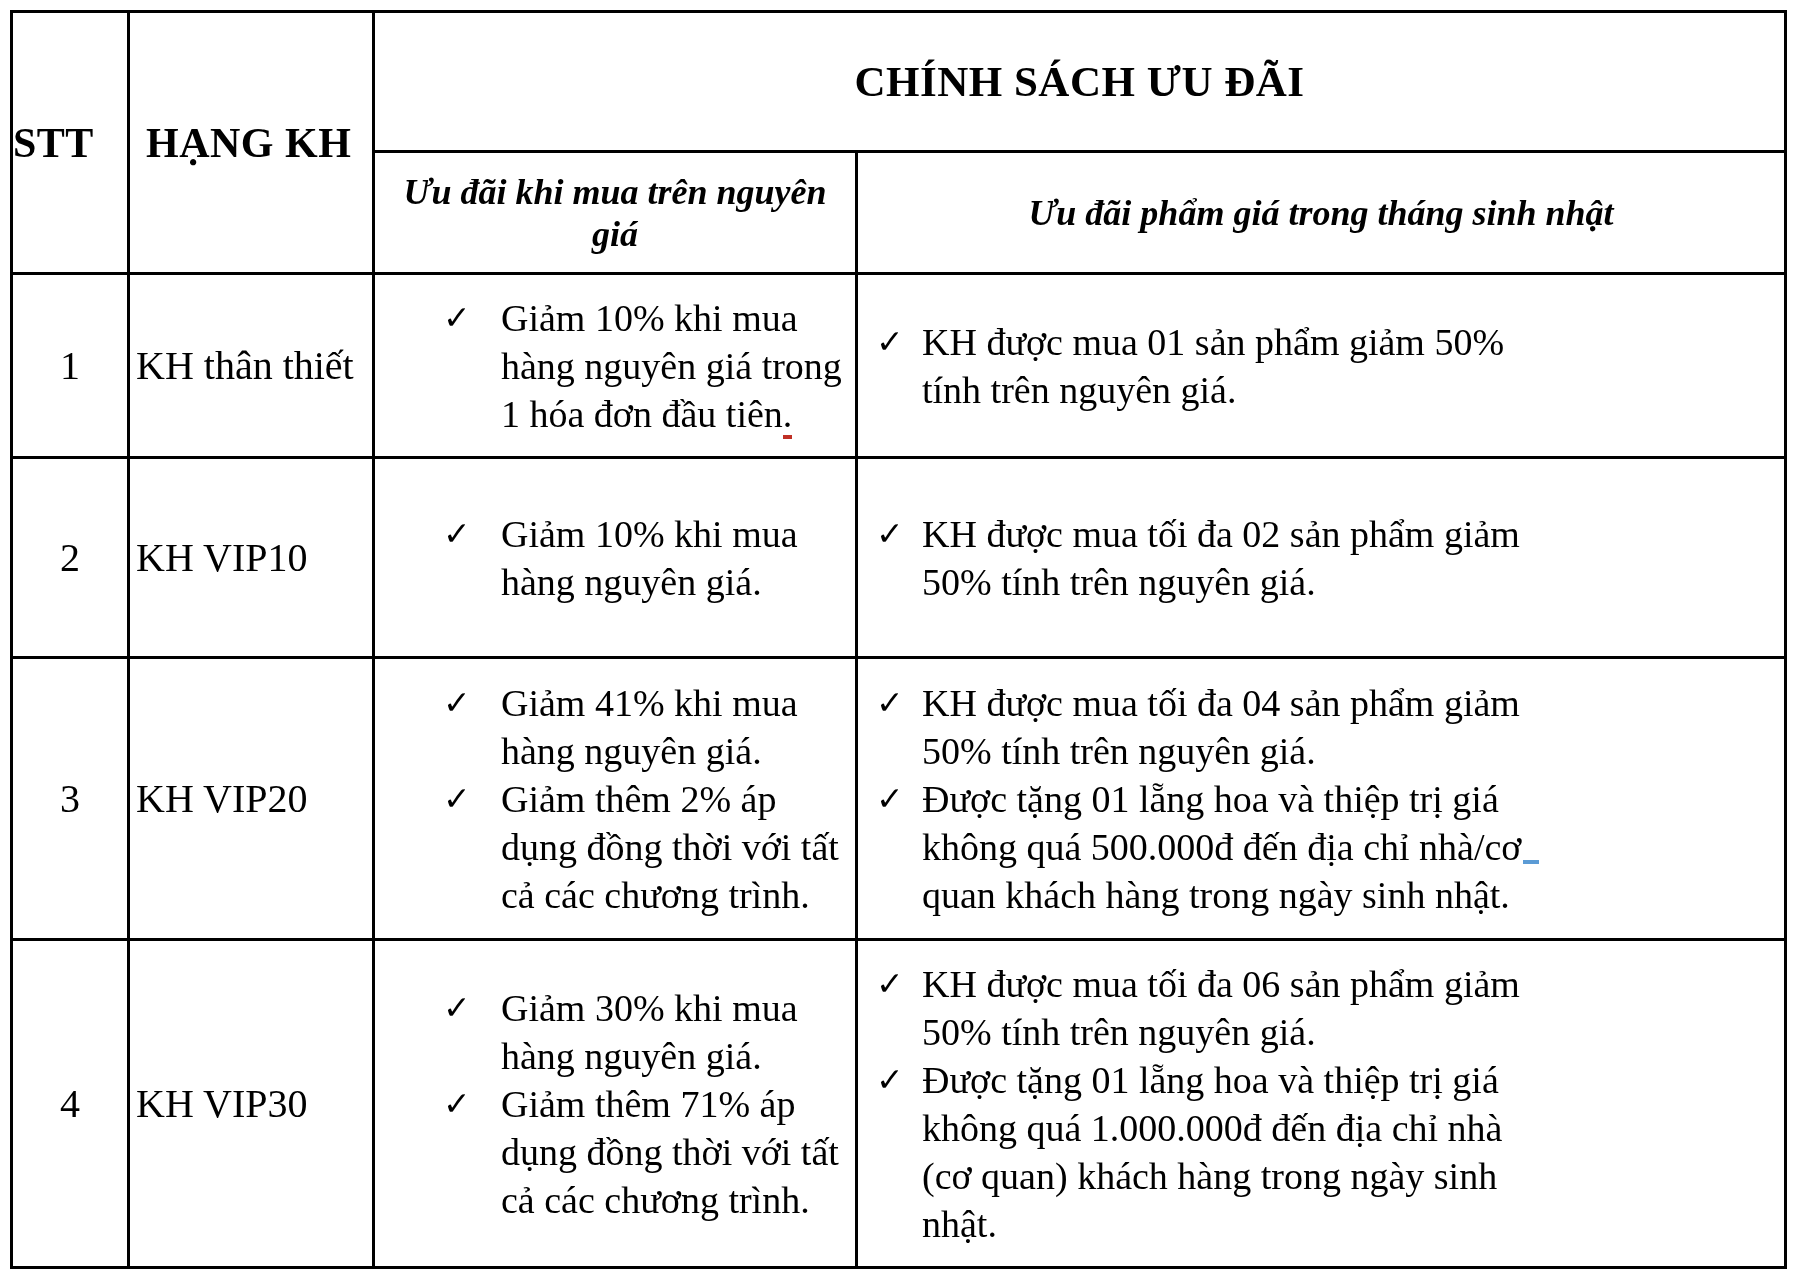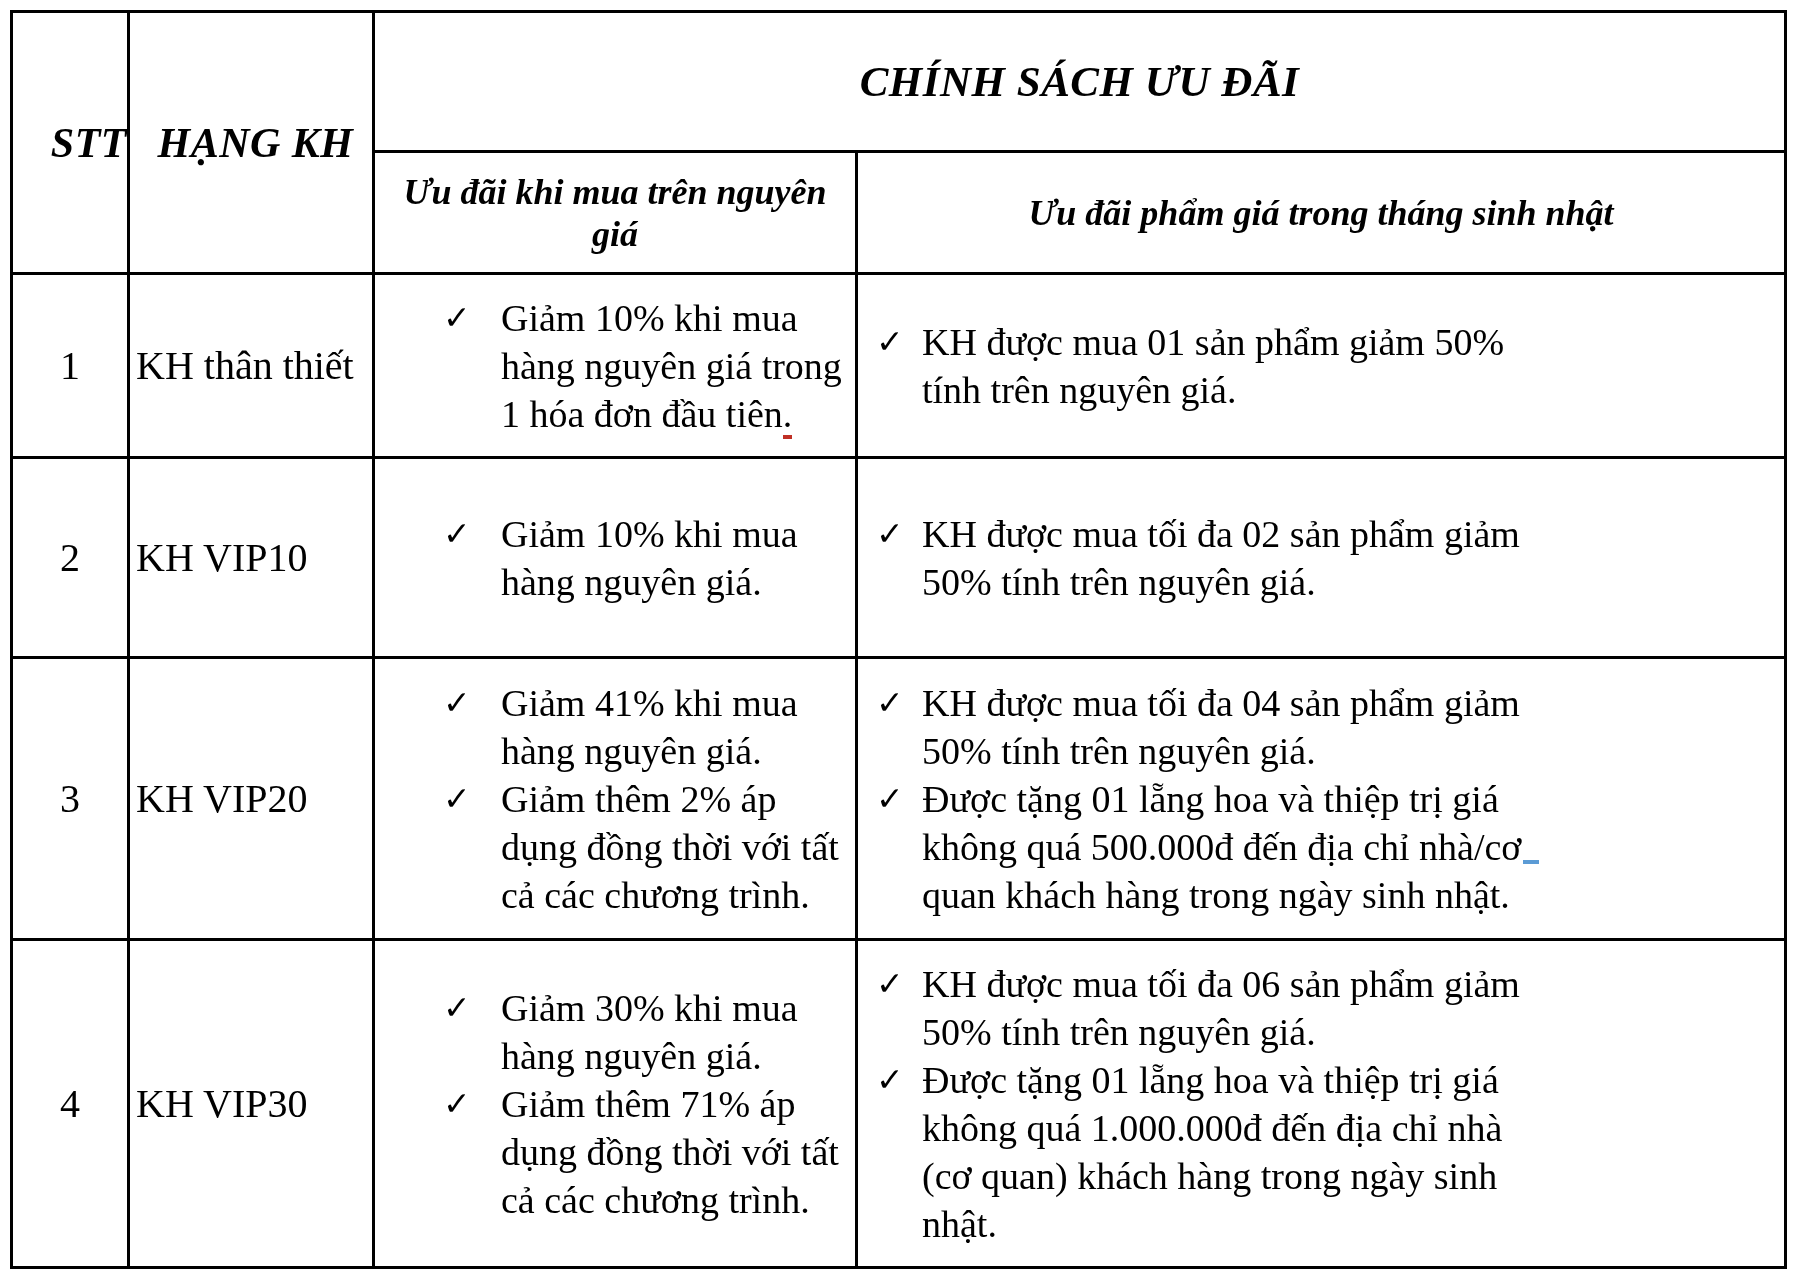--- a/index.html
+++ b/index.html
@@ -6,24 +6,24 @@
   body {
     width:1794px; height:1286px; background:#ffffff; position:relative;
     font-family:"Liberation Serif","DejaVu Serif",serif; color:#000;
     overflow:hidden;
   }
   table.policy {
     position:absolute; left:10px; top:10px;
     border-collapse:collapse; table-layout:fixed;
   }
   td, th { border:3px solid #000; vertical-align:middle; padding:0; }
-  th { font-weight:bold;font-style:italic; }
+  th { font-weight:bold; }
   .h-main   { font-size:43px; letter-spacing:0.5px; }
-  .h-stt    { font-size:42px; text-align:right; }
-  .h-rank   { font-size:42px; text-align:center; padding-left:9px; }
+  .h-stt    { font-size:42px; text-align:left; }
+  .h-rank   { font-size:42px; text-align:left; padding-left:16px; }
   .h-policy { font-size:43px; text-align:center; }
   .sub-head { font-size:36px; font-style:italic; text-align:center; padding:0 10px; }
   .stt-cell  { font-size:40px; text-align:center; font-weight:normal; }
   .rank-cell { font-size:40px; padding-left:6px; }
   .offer-cell { font-size:38px; line-height:48px; padding-right:8px; }
   .bullet { position:relative; }
   .lines  { white-space:pre-line; }
   .check {
     position:absolute; top:0; line-height:48px; font-size:33px; font-weight:bold;
     font-family:"DejaVu Sans","Liberation Sans",sans-serif;

